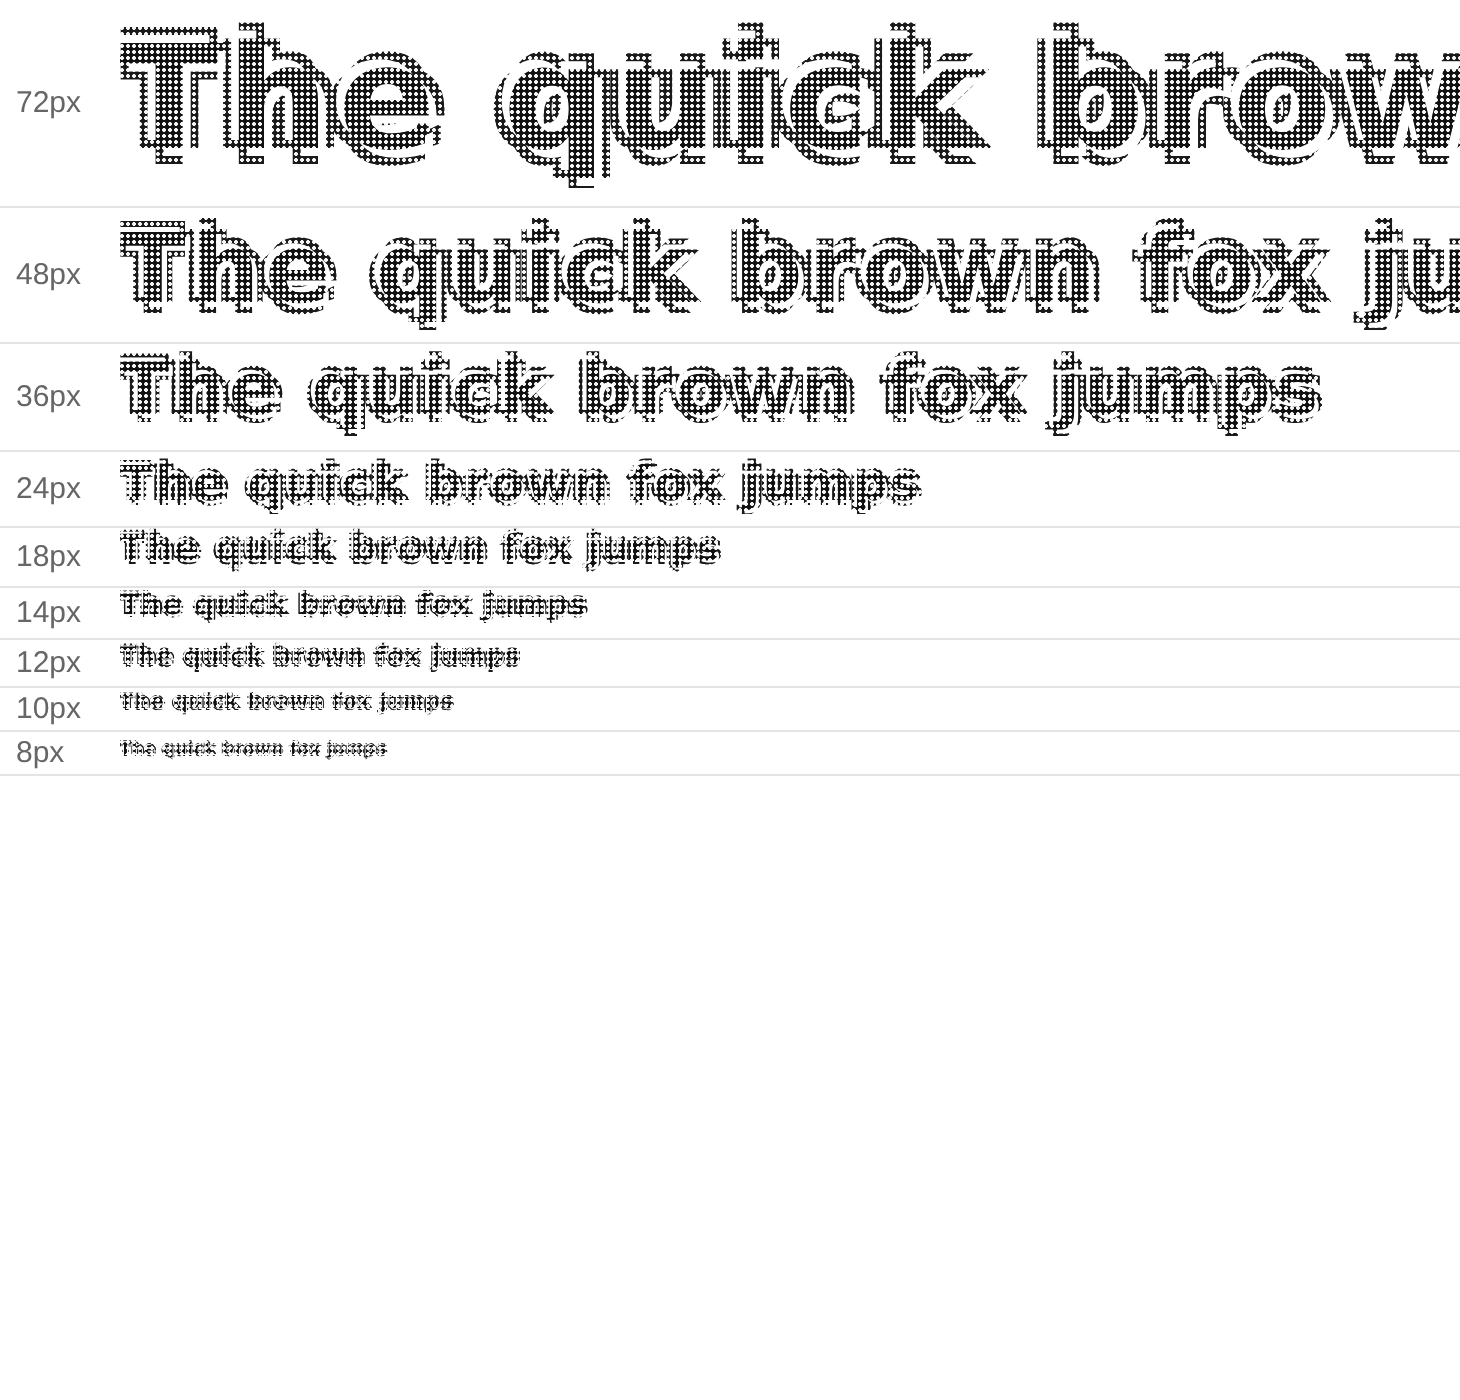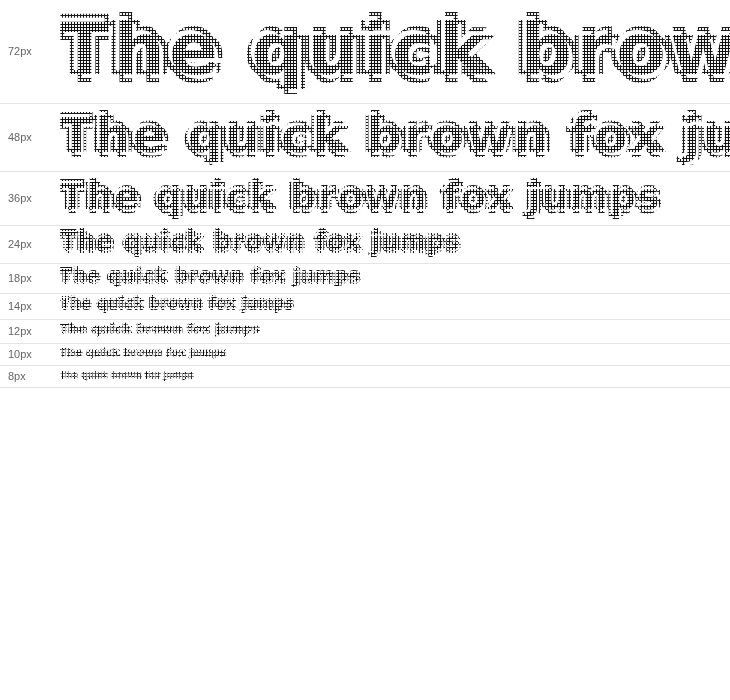--- a/index.html
+++ b/index.html
@@ -23,21 +23,21 @@
 
   #preview-table tr {
     border-bottom: 1px solid #e4e4e4;
   }
 
   .size-cell {
     width: 46px;
     padding: 0 6px 0 8px;
     text-align: left;
     vertical-align: middle;
-    font-size: 11px;
+    font-size: 15px;
     color: #666666;
     font-family: "Liberation Sans", sans-serif;
     white-space: nowrap;
   }
 
   .sample-cell {
     padding: 0;
     vertical-align: middle;
     overflow: hidden;
     white-space: nowrap;

